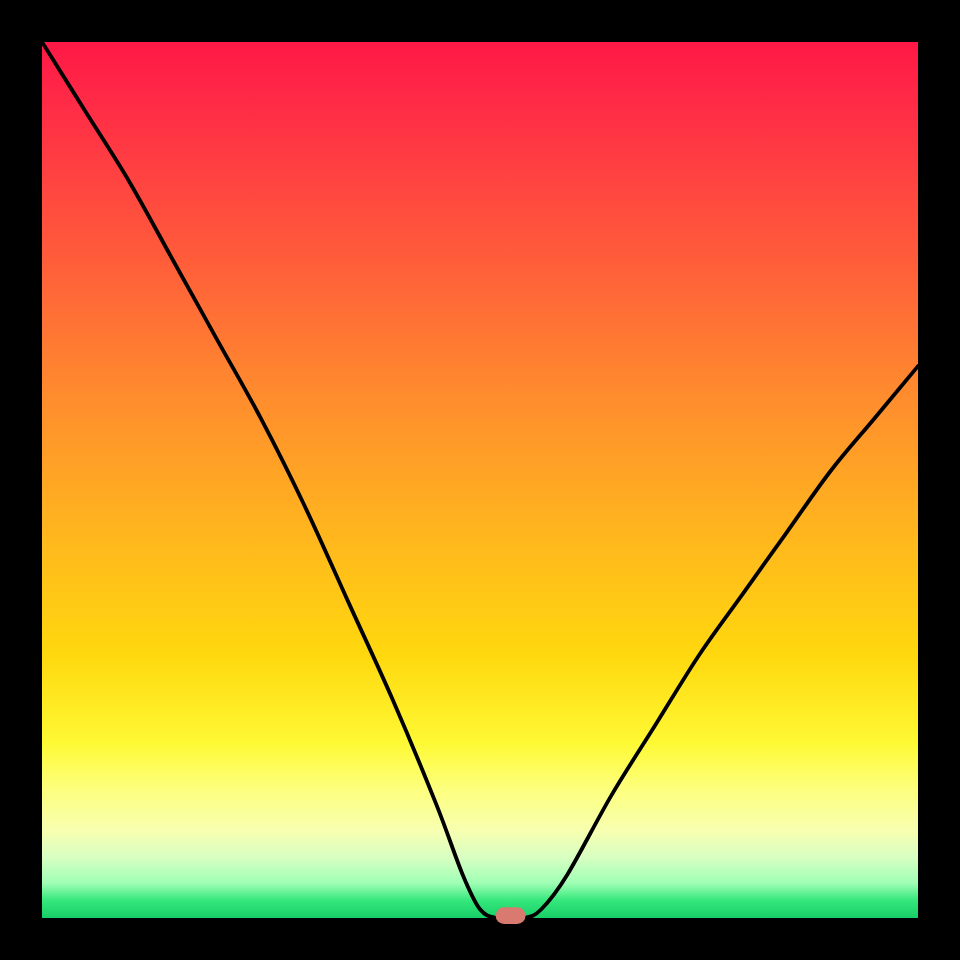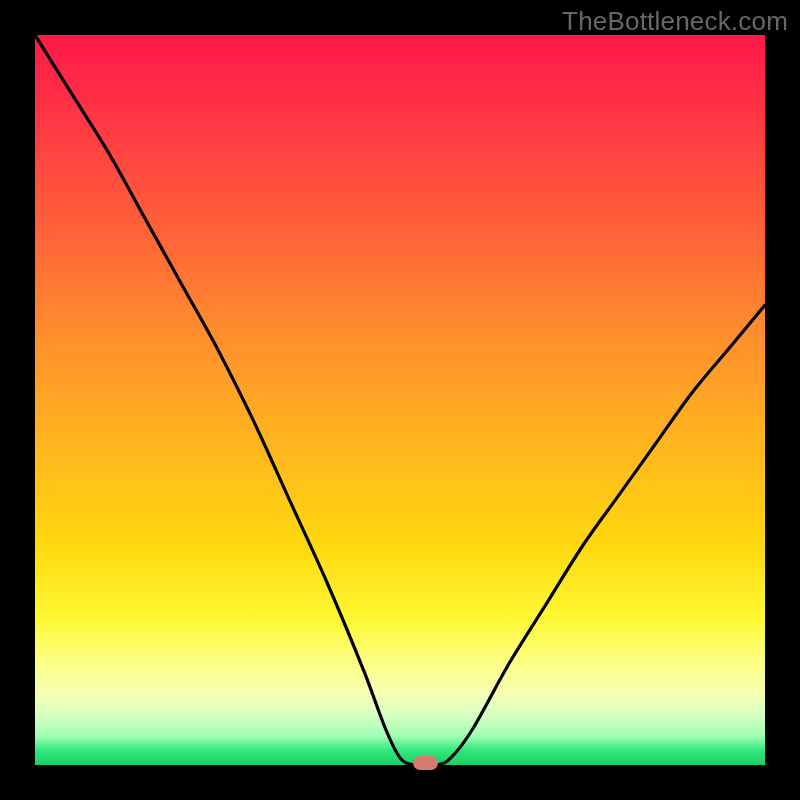--- a/index.html
+++ b/index.html
@@ -66,21 +66,20 @@
   .marker {
     position: absolute;
     background: #d87a6f;
     border-radius: 10px;
   }
 </style>
 </head>
 <body>
 
 <div class="frame">
-  <div class="watermark">TheBottleneck.com</div>
 
   <div class="plot">
     <div class="gradient"></div>
     <svg class="curve" viewBox="0 0 730 730" preserveAspectRatio="none">
       <path d="M 0.00 0.00 C 6.08 9.73, 24.33 38.93, 36.50 58.40 C 48.67 77.87, 60.83 96.12, 73.00 116.80 C 85.17 137.48, 97.33 160.60, 109.50 182.50 C 121.67 204.40, 133.83 226.30, 146.00 248.20 C 158.17 270.10, 170.33 290.78, 182.50 313.90 C 194.67 337.02, 206.83 361.35, 219.00 386.90 C 231.17 412.45, 243.33 440.43, 255.50 467.20 C 267.67 493.97, 279.83 519.52, 292.00 547.50 C 304.17 575.48, 318.77 610.77, 328.50 635.10 C 338.23 659.43, 344.32 678.90, 350.40 693.50 C 356.48 708.10, 360.13 716.62, 365.00 722.70 C 369.87 728.78, 373.52 728.78, 379.60 730.00 C 385.68 731.22, 395.42 731.22, 401.50 730.00 C 407.58 728.78, 410.02 728.78, 416.10 722.70 C 422.18 716.62, 428.27 709.32, 438.00 693.50 C 447.73 677.68, 462.33 648.48, 474.50 627.80 C 486.67 607.12, 498.83 588.87, 511.00 569.40 C 523.17 549.93, 535.33 529.25, 547.50 511.00 C 559.67 492.75, 571.83 476.93, 584.00 459.90 C 596.17 442.87, 608.33 425.83, 620.50 408.80 C 632.67 391.77, 644.83 373.52, 657.00 357.70 C 669.17 341.88, 681.33 328.50, 693.50 313.90 C 705.67 299.30, 723.92 277.40, 730.00 270.10" stroke="#000" stroke-width="3.2" fill="none" stroke-linecap="round" stroke-linejoin="round"></path>
     </svg>
     <div class="marker" style="left: 377.775px; top: 721.43px; width: 25.55px; height: 13.14px; background: rgb(216, 122, 111);"></div>
   </div>
 </div>
 

